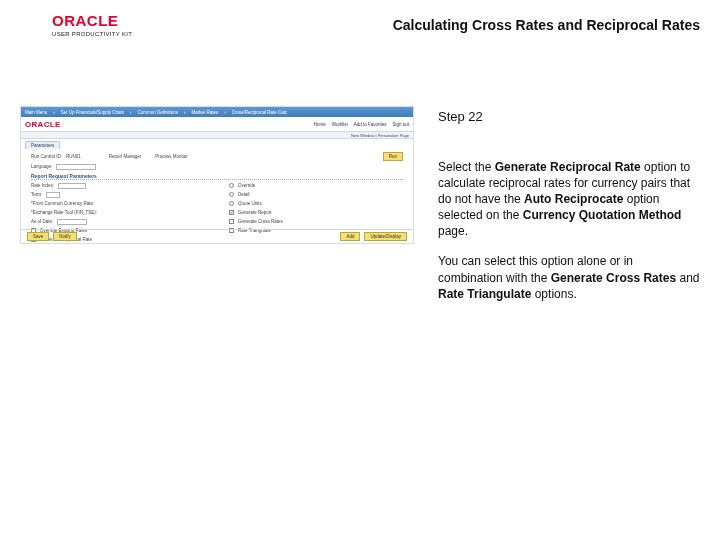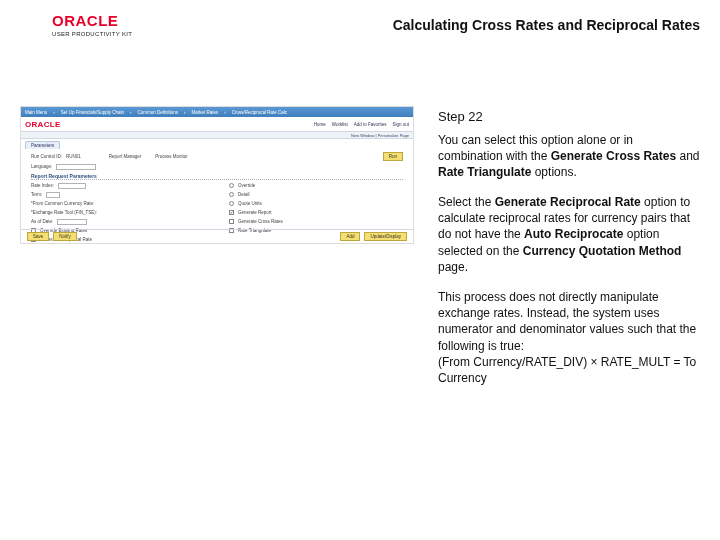--- a/index.html
+++ b/index.html
@@ -159,21 +159,21 @@
   .instructions {
     flex: 1;
     font-size: 12px;
     color: #111;
     line-height: 1.35;
     padding-top: 2px;
   }
   .instructions p { margin-bottom: 14px; }
   .instructions .step {
     font-size: 13px;
-    margin-bottom: 6px;
+    margin-bottom: 33px;
   }
   .instructions b { font-weight: bold; }
 </style>
 </head>
 <body>
 
 <div class="header">
   <div class="logo-block">
     <div class="oracle-logo">ORACLE</div>
     <div class="oracle-sub">USER PRODUCTIVITY KIT</div>
@@ -291,25 +291,21 @@
       <span style="flex:1"></span>
       <span class="ss-btn">Add</span>
       <span class="ss-btn">Update/Display</span>
     </div>
   </div>
 
   <div class="instructions">
     <p class="step">Step 22</p>
 
     <p>
+      <span>Select the </span><b>Generate Reciprocal Rate</b><span> option to calculate reciprocal rates for currency pairs that do not have the </span><b>Auto Reciprocate</b><span> option selected on the </span><b>Currency Quotation Method</b><span> page.</span>
+    </p>
+
+    <p>
       <span>You can select this option alone or in combination with the </span><b>Generate Cross Rates</b><span> and </span><b>Rate Triangulate</b><span> options.</span>
     </p>
 
-    <p>
-      <span>Select the </span><b>Generate Reciprocal Rate</b><span> option to calculate reciprocal rates for currency pairs that do not have the </span><b>Auto Reciprocate</b><span> option selected on the </span><b>Currency Quotation Method</b><span> page.</span>
-    </p>
-
-    <p>
-      <span>This process does not directly manipulate exchange rates. Instead, the system uses numerator and denominator values such that the following is true:</span><br>
-      <span>(From Currency/RATE_DIV) × RATE_MULT = To Currency</span>
-    </p>
   </div>
 </div>
 
 </body></html>

